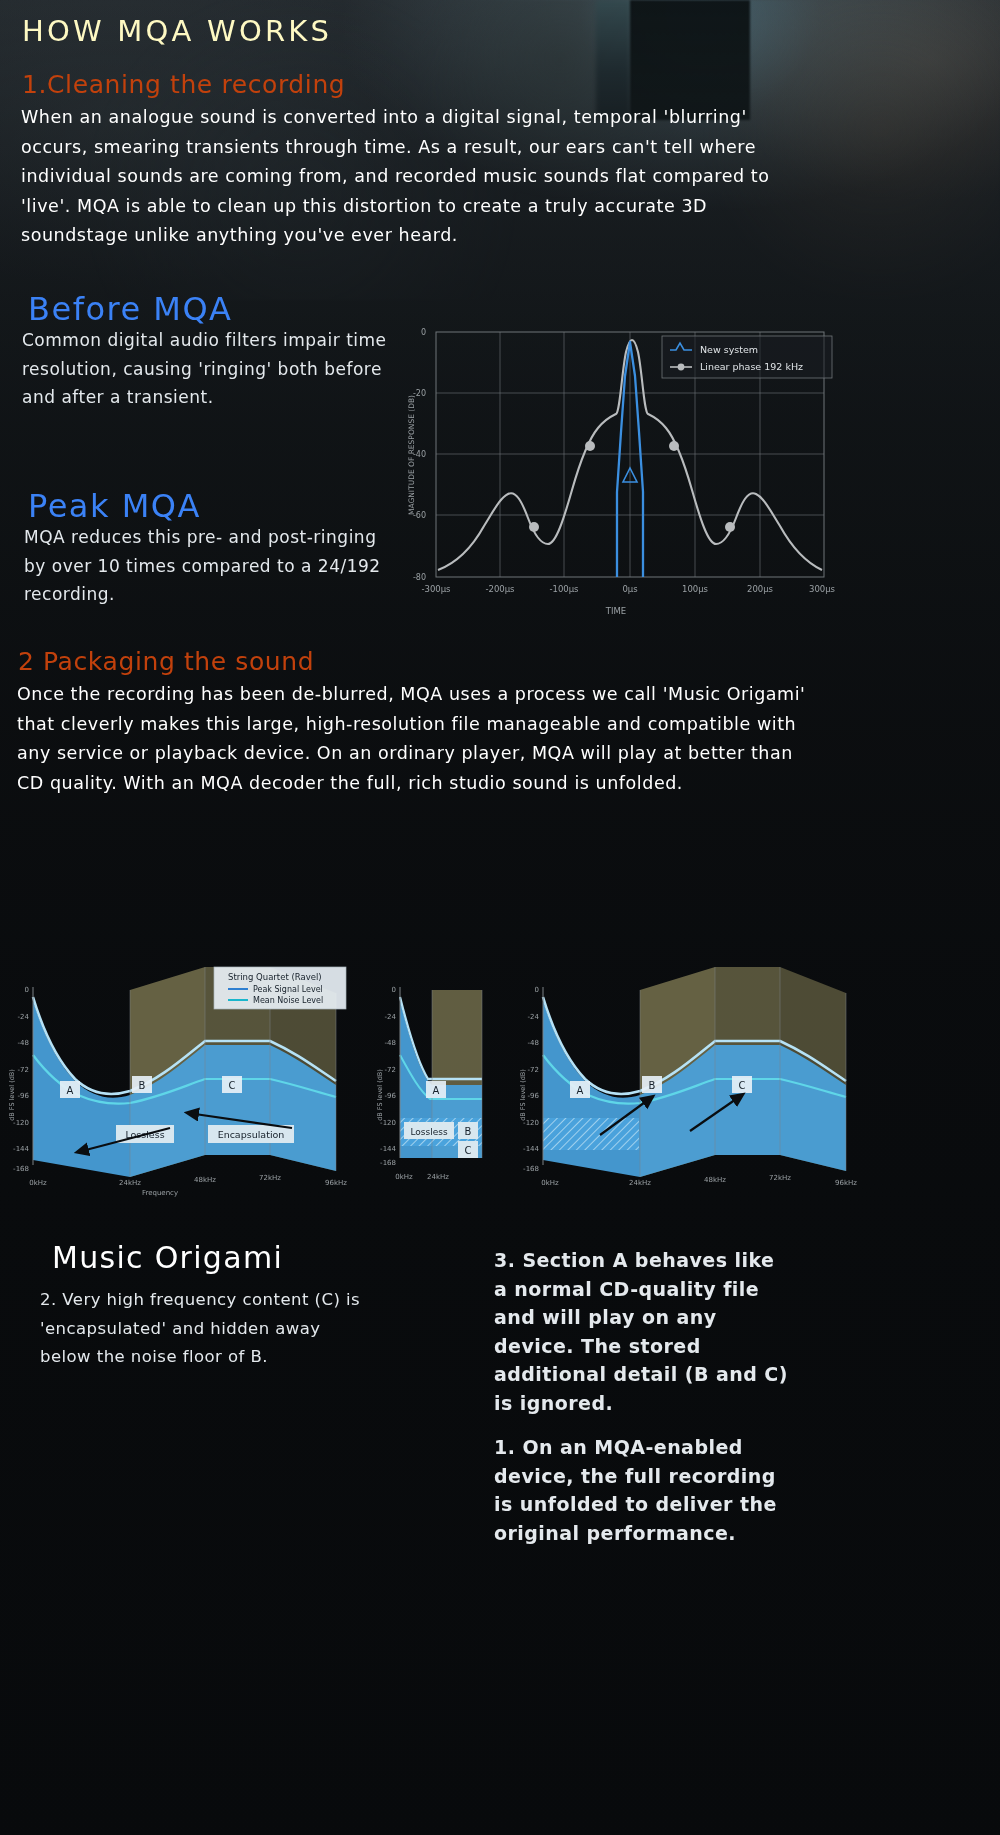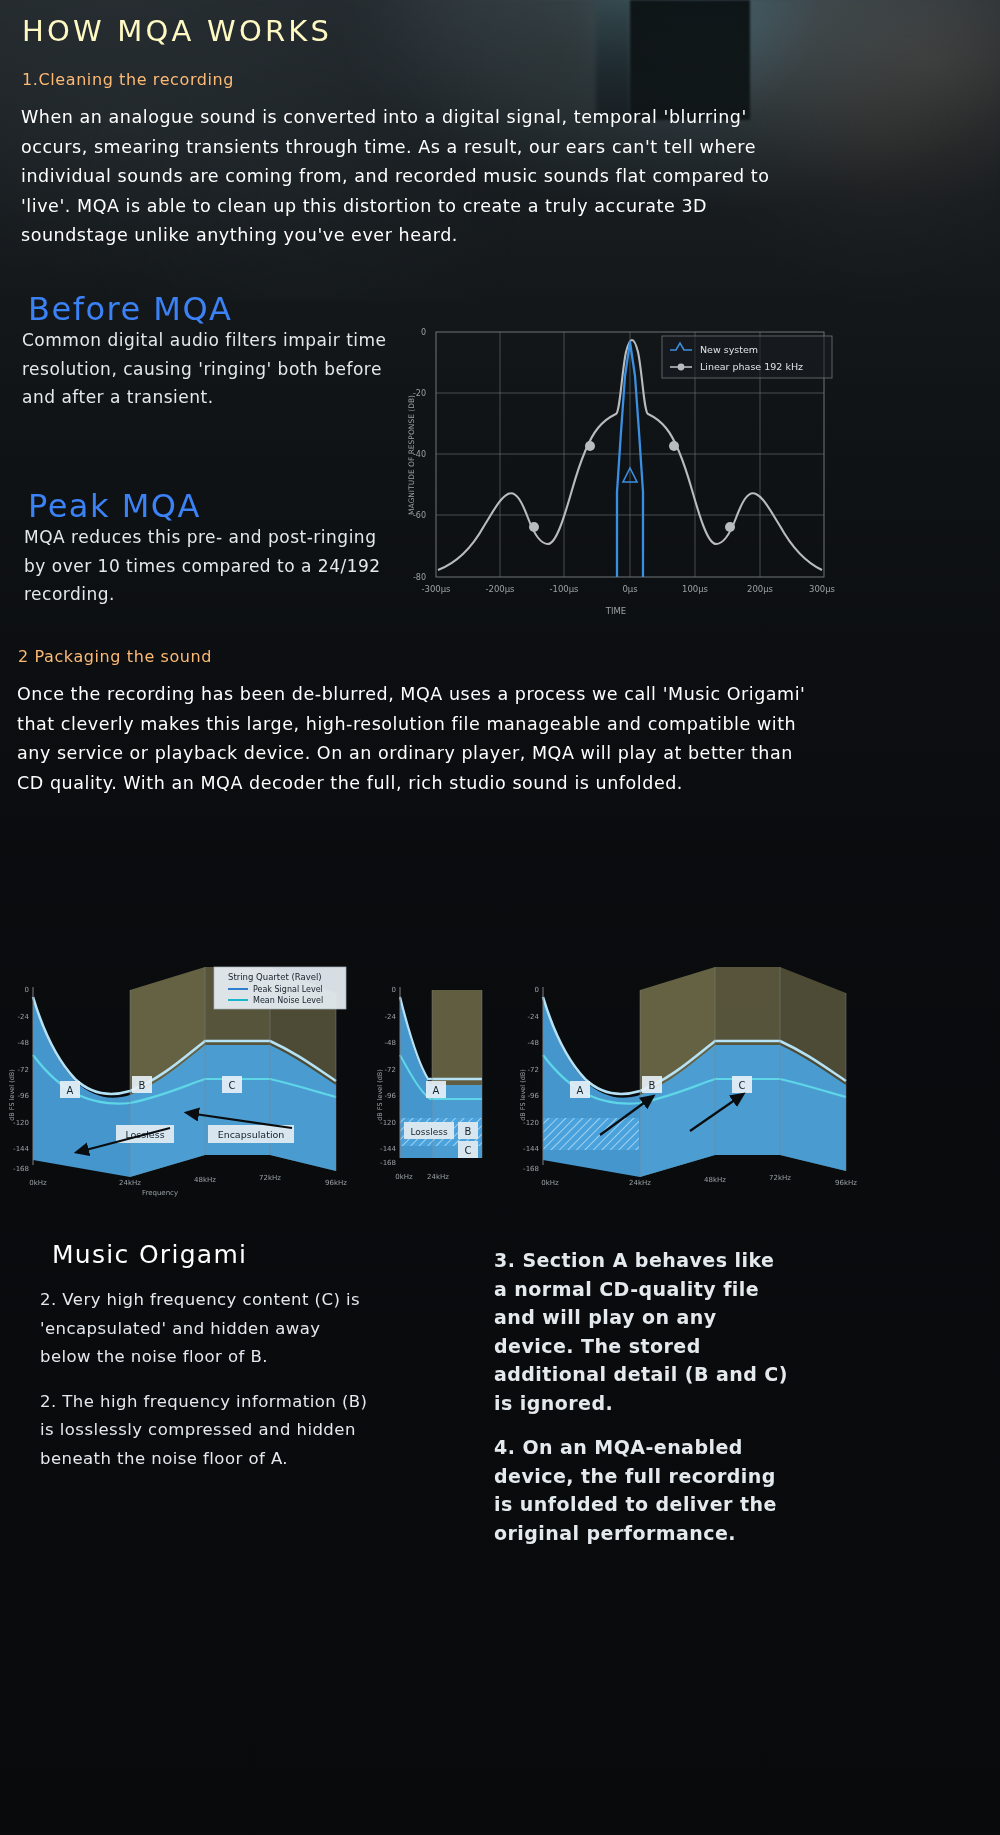--- a/index.html
+++ b/index.html
@@ -68,23 +68,23 @@
   .h1 {
     position: absolute;
     left: 22px; top: 14px;
     font-size: 29px;
     letter-spacing: 3.2px;
     font-weight: 400;
     color: #fef9c3;
   }
   .sec-num {
     position: absolute;
-    font-size: 16px;
+    font-size: 25px;
     letter-spacing: 0.6px;
-    color: #fdba74;
+    color: #c2410c;
   }
   .para {
     position: absolute;
     font-size: 17.5px;
     line-height: 29.5px;
     letter-spacing: 0.55px;
     color: #ffffff;
   }
   .h2 {
     position: absolute;
@@ -110,21 +110,21 @@
   .chart-origami {
     position: absolute;
     left: 0px; top: 945px;
     width: 1000px; height: 260px;
   }
 
   
   .origami-title {
     position: absolute;
     left: 52px; top: 1240px;
-    font-size: 25px;
+    font-size: 30px;
     letter-spacing: 1.3px;
     color: #ffffff;
   }
   .col-left {
     position: absolute;
     left: 40px; top: 1286px; width: 330px;
     font-size: 16.5px; line-height: 28.5px; letter-spacing: 0.45px;
     color: #e4e9ed;
   }
   .col-right {
@@ -420,21 +420,20 @@
         </g>
         <text x="525" y="150" fill="#9aa0a4" font-family="DejaVu Sans, sans-serif" font-size="6.5" text-anchor="middle" transform="rotate(-90 525 150)">dB FS level (dB)</text>
       </g>
     </svg>
   </div>
 
   <div class="origami-title">Music Origami</div>
 
   <div class="col-left">
     <div class="col-block">2. Very high frequency content (C) is 'encapsulated' and hidden away below the noise floor of B.</div>
-    <div class="col-block">2. The high frequency information (B) is losslessly compressed and hidden beneath the noise floor of A.</div>
   </div>
 
   <div class="col-right">
     <div class="col-block">3. Section A behaves like a normal CD-quality file and will play on any device. The stored additional detail (B and C) is ignored.</div>
-    <div class="col-block">4. On an MQA-enabled device, the full recording is unfolded to deliver the original performance.</div>
+    <div class="col-block">1. On an MQA-enabled device, the full recording is unfolded to deliver the original performance.</div>
   </div>
 
 </div>
 
 </body></html>

